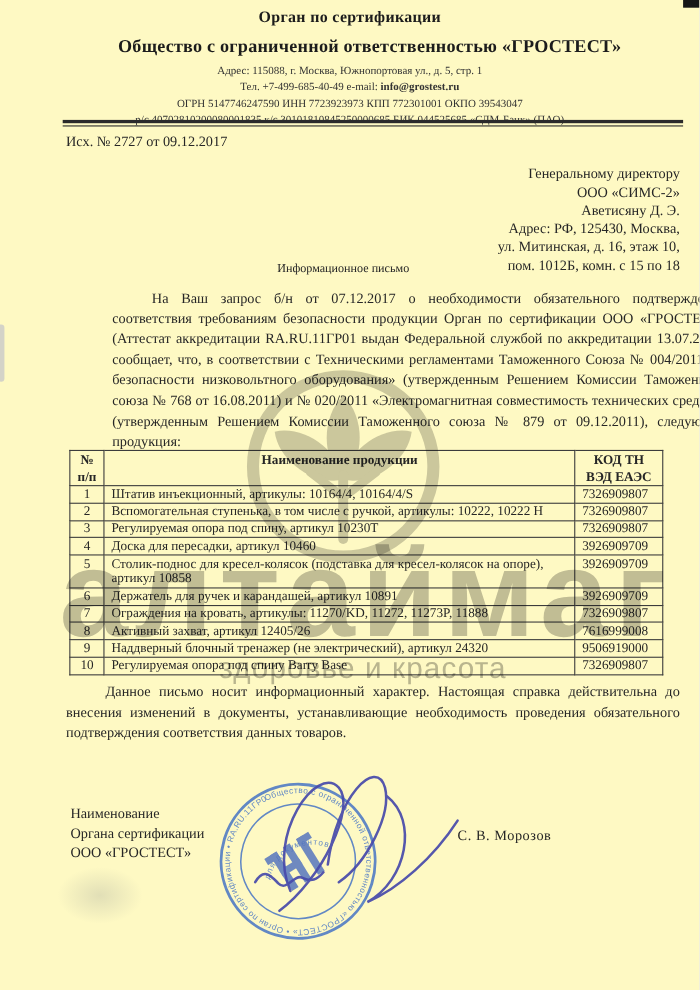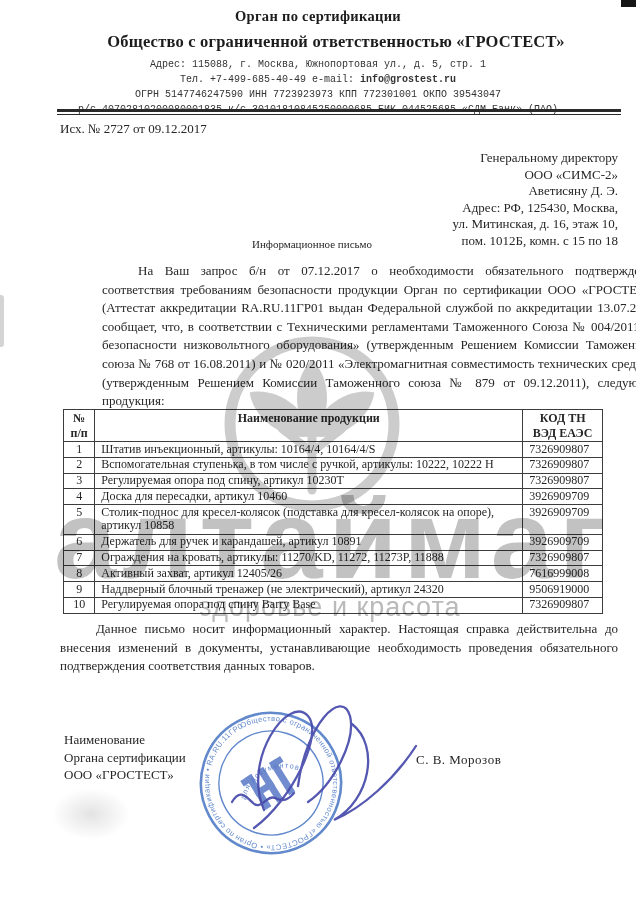--- a/index.html
+++ b/index.html
@@ -1,25 +1,25 @@
 <!DOCTYPE html>
 <html><head>
 <meta charset="utf-8">
 <style>
   html,body{margin:0;padding:0;background:#e8e8e8;}
   .page{
     position:relative;width:636px;height:900px;margin:0 auto;
-    background:#ffffff;overflow:hidden;
+    background:#fef9c3;overflow:hidden;
     font-family:"Liberation Serif",serif;color:#262626;
   }
   
   .header{position:absolute;top:8px;left:0;width:636px;text-align:center;}
   .h-title1{font-size:14.5px;font-weight:bold;letter-spacing:.3px;color:#1c1c1c;}
   .h-title2{font-size:16.5px;font-weight:bold;margin-top:7px;letter-spacing:.2px;color:#1c1c1c;padding-left:36px;}
-  .h-small{font-size:10px;margin-top:4px;color:#333;font-family:Liberation Mono, monospace;}
+  .h-small{font-size:10px;margin-top:4px;color:#333;}
   .h-small.first{margin-top:7px;}
   .h-email{font-weight:bold;}
   .double-rule{position:absolute;left:57px;width:564px;}
   .double-rule .r1{height:2.5px;background:#2a2a2a;}
   .double-rule .r2{height:1px;background:#2a2a2a;margin-top:2px;}
   
   .ref{position:absolute;top:121px;left:60px;font-size:13px;}
   .addressee{position:absolute;top:150px;right:18px;text-align:right;font-size:13px;line-height:16.5px;}
   
   .subject{position:absolute;top:238px;left:0;width:624px;text-align:center;font-size:11px;}

